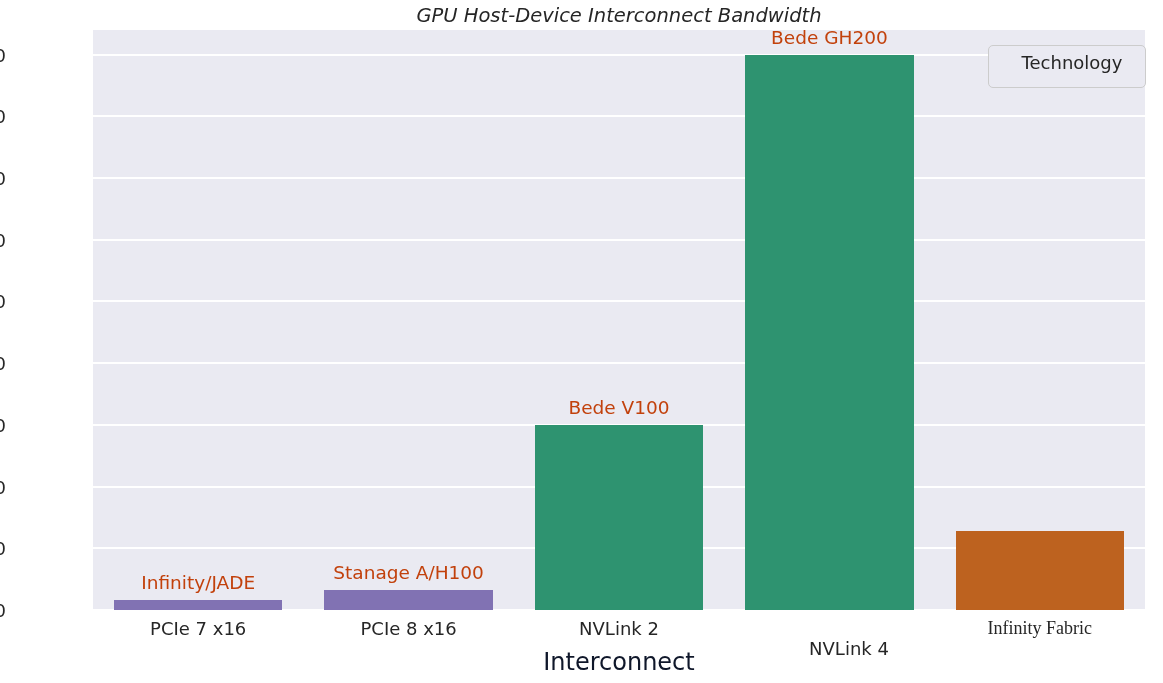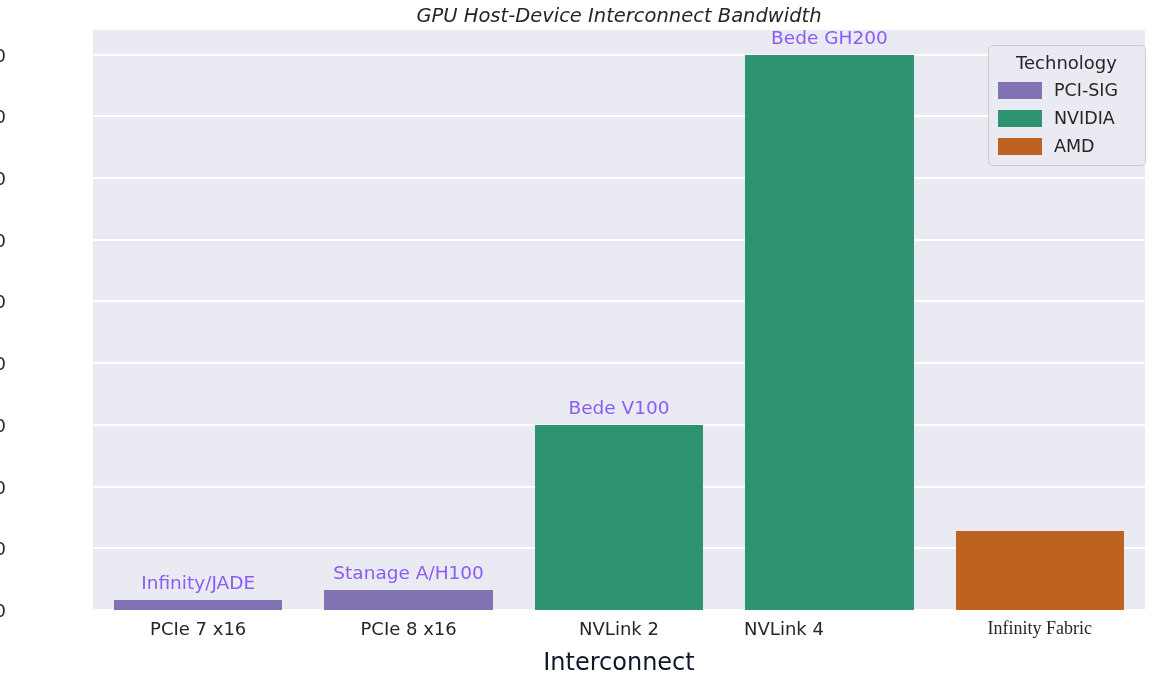--- a/index.html
+++ b/index.html
@@ -96,34 +96,34 @@
     white-space: nowrap;
   }
   
   .bar {
     position: absolute;
     bottom: 0;
   }
   .bar-annotation {
     position: absolute;
     font-size: 18.5px;
-    color: #8b5cf6;
+    color: #c2410c;
     white-space: nowrap;
     text-align: right;
     transform: translateX(-50%);
   }
   
   #legend {
     position: absolute;
     left: 988px;
     top: 45px;
     background: #eaeaf2;
     border: 1px solid #cccccc;
     border-radius: 5px;
-    padding: 6px 10px 8px 9px;
+    padding: 6px 10px 8px 20px;
     box-sizing: border-box;
     width: 158px;
   }
   #legend-title {
     font-size: 18px;
     color: #262626;
     text-align: center;
     margin-bottom: 6px;
     white-space: nowrap;
   }
@@ -195,36 +195,22 @@
         <div class="bar-annotation" style="left: 315.6px; top: 532.255px;">Stanage A/H100</div>
         <div class="bar-annotation" style="left: 526px; top: 366.894px;">Bede V100</div>
         <div class="bar-annotation" style="left: 736.4px; top: -3.31915px;">Bede GH200</div>
       </div>
   </div>
 
   <div id="xtick-labels">
       <div class="xtick-label" style="left: 198.2px;">PCIe 7 x16</div>
       <div class="xtick-label" style="left: 408.6px;">PCIe 8 x16</div>
       <div class="xtick-label" style="left: 619px;">NVLink 2</div>
-      <div class="xtick-label" style="left: 784px;">NVLink 4</div>
+      <div class="xtick-label" style="left: 849px; margin-top: 20px;">NVLink 4</div>
       <div class="xtick-label" style="left: 1039.8px; font-family: Liberation Serif, serif;">Infinity Fabric</div>
     </div>
   <div id="xlabel">Interconnect</div>
 
   <div id="legend">
     <div id="legend-title">Technology</div>
-    <div id="legend-entries">
-        <div class="legend-row">
-          <div class="legend-swatch" style="background: rgb(129, 114, 179);"></div>
-          <div class="legend-text">PCI-SIG</div>
-        </div>
-        <div class="legend-row">
-          <div class="legend-swatch" style="background: rgb(46, 147, 112);"></div>
-          <div class="legend-text">NVIDIA</div>
-        </div>
-        <div class="legend-row">
-          <div class="legend-swatch" style="background: rgb(189, 98, 31);"></div>
-          <div class="legend-text">AMD</div>
-        </div>
-      </div>
   </div>
 
 </div>
 
 </body></html>

